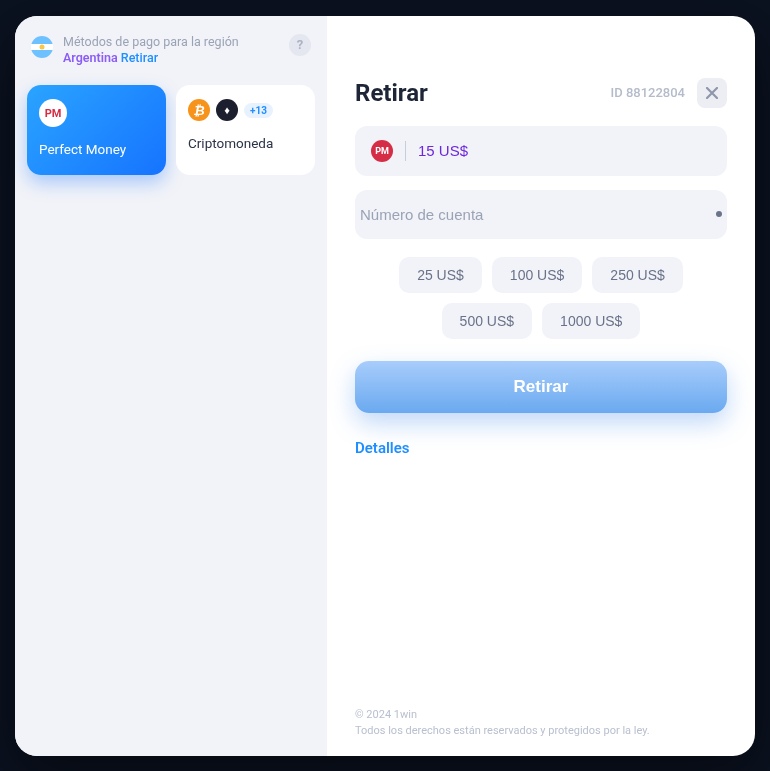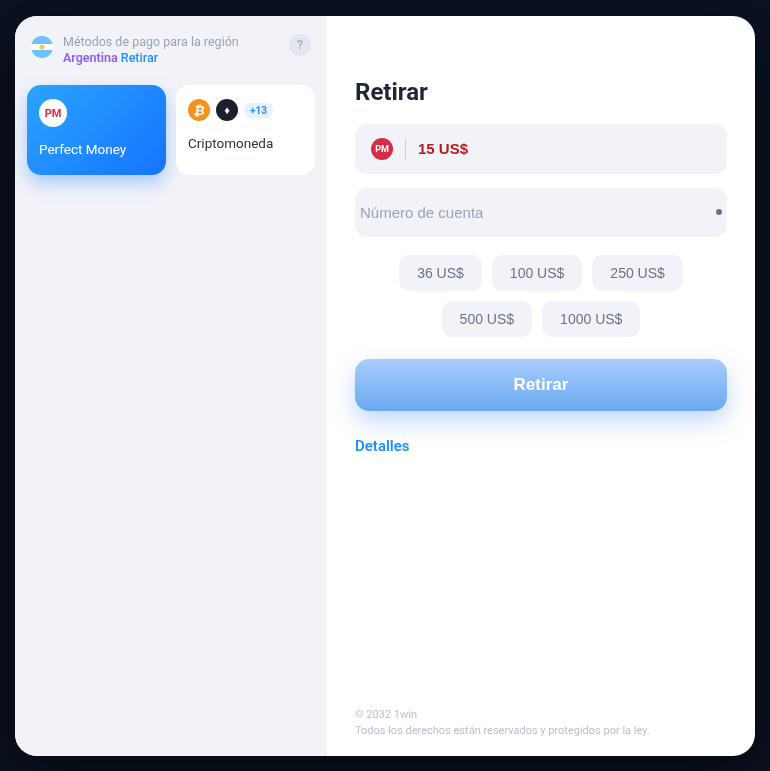--- a/index.html
+++ b/index.html
@@ -140,21 +140,21 @@
   .limit-values{font-weight:400;}
   .amount-field{
     margin-top:18px;
     background:#f1f3f8;border-radius:12px;
     display:flex;align-items:center;
     padding:14px 16px;gap:12px;
   }
   .amount-sep{width:1px;height:20px;background:#c7cdd9;}
   .amount-input{
     border:none;background:transparent;outline:none;
-    font-size:15px;color:#b91c1c;font-weight:700;flex:1;
+    font-size:15px;color:#6d28d9;font-weight:400;flex:1;
   }
   .account-field{
     margin-top:14px;
     background:#f1f3f8;border-radius:12px;
     display:flex;align-items:center;justify-content:space-between;
     padding:16px 5px;
   }
   .account-input{
     border:none;background:transparent;outline:none;
     font-size:15px;color:#2b3348;flex:1;
@@ -222,44 +222,55 @@
           <div class="plus-badge">+13</div>
         </div>
         <div class="method-name">Criptomoneda</div>
       </div>
     </div>
   </div>
 
   <div class="right">
     <div class="header-row">
       <div class="title">Retirar</div>
+      <div class="header-right">
+        <div class="id-label">
+          <span>ID</span>
+          <span>88122804</span>
+        </div>
+        <button class="close-btn">
+          <svg width="12" height="12" viewBox="0 0 12 12">
+              <path d="M1 1 L11 11 M11 1 L1 11" stroke="#8f97aa" stroke-width="2.2" stroke-linecap="round"></path>
+            </svg>
+        </button>
+      </div>
     </div>
 
 
     <div class="amount-field">
       <div class="pm-icon small red">PM</div>
       <div class="amount-sep"></div>
       <input class="amount-input" value="15 US$" style="">
     </div>
 
     <div class="account-field">
       <input class="account-input" placeholder="Número de cuenta" style="">
       <div class="dot"></div>
     </div>
 
     <div class="chips">
-      <button class="chip">36 US$</button>
+      <button class="chip">25 US$</button>
       <button class="chip">100 US$</button>
       <button class="chip">250 US$</button>
       <button class="chip">500 US$</button>
       <button class="chip">1000 US$</button>
     </div>
 
     <button class="submit-btn">Retirar</button>
 
     <div class="details-link">Detalles</div>
 
     <div class="footer">
-      <div>© 2032 1win</div>
+      <div>© 2024 1win</div>
       <div>Todos los derechos están reservados y protegidos por la ley.</div>
     </div>
   </div>
 </div>
 
 </body></html>

